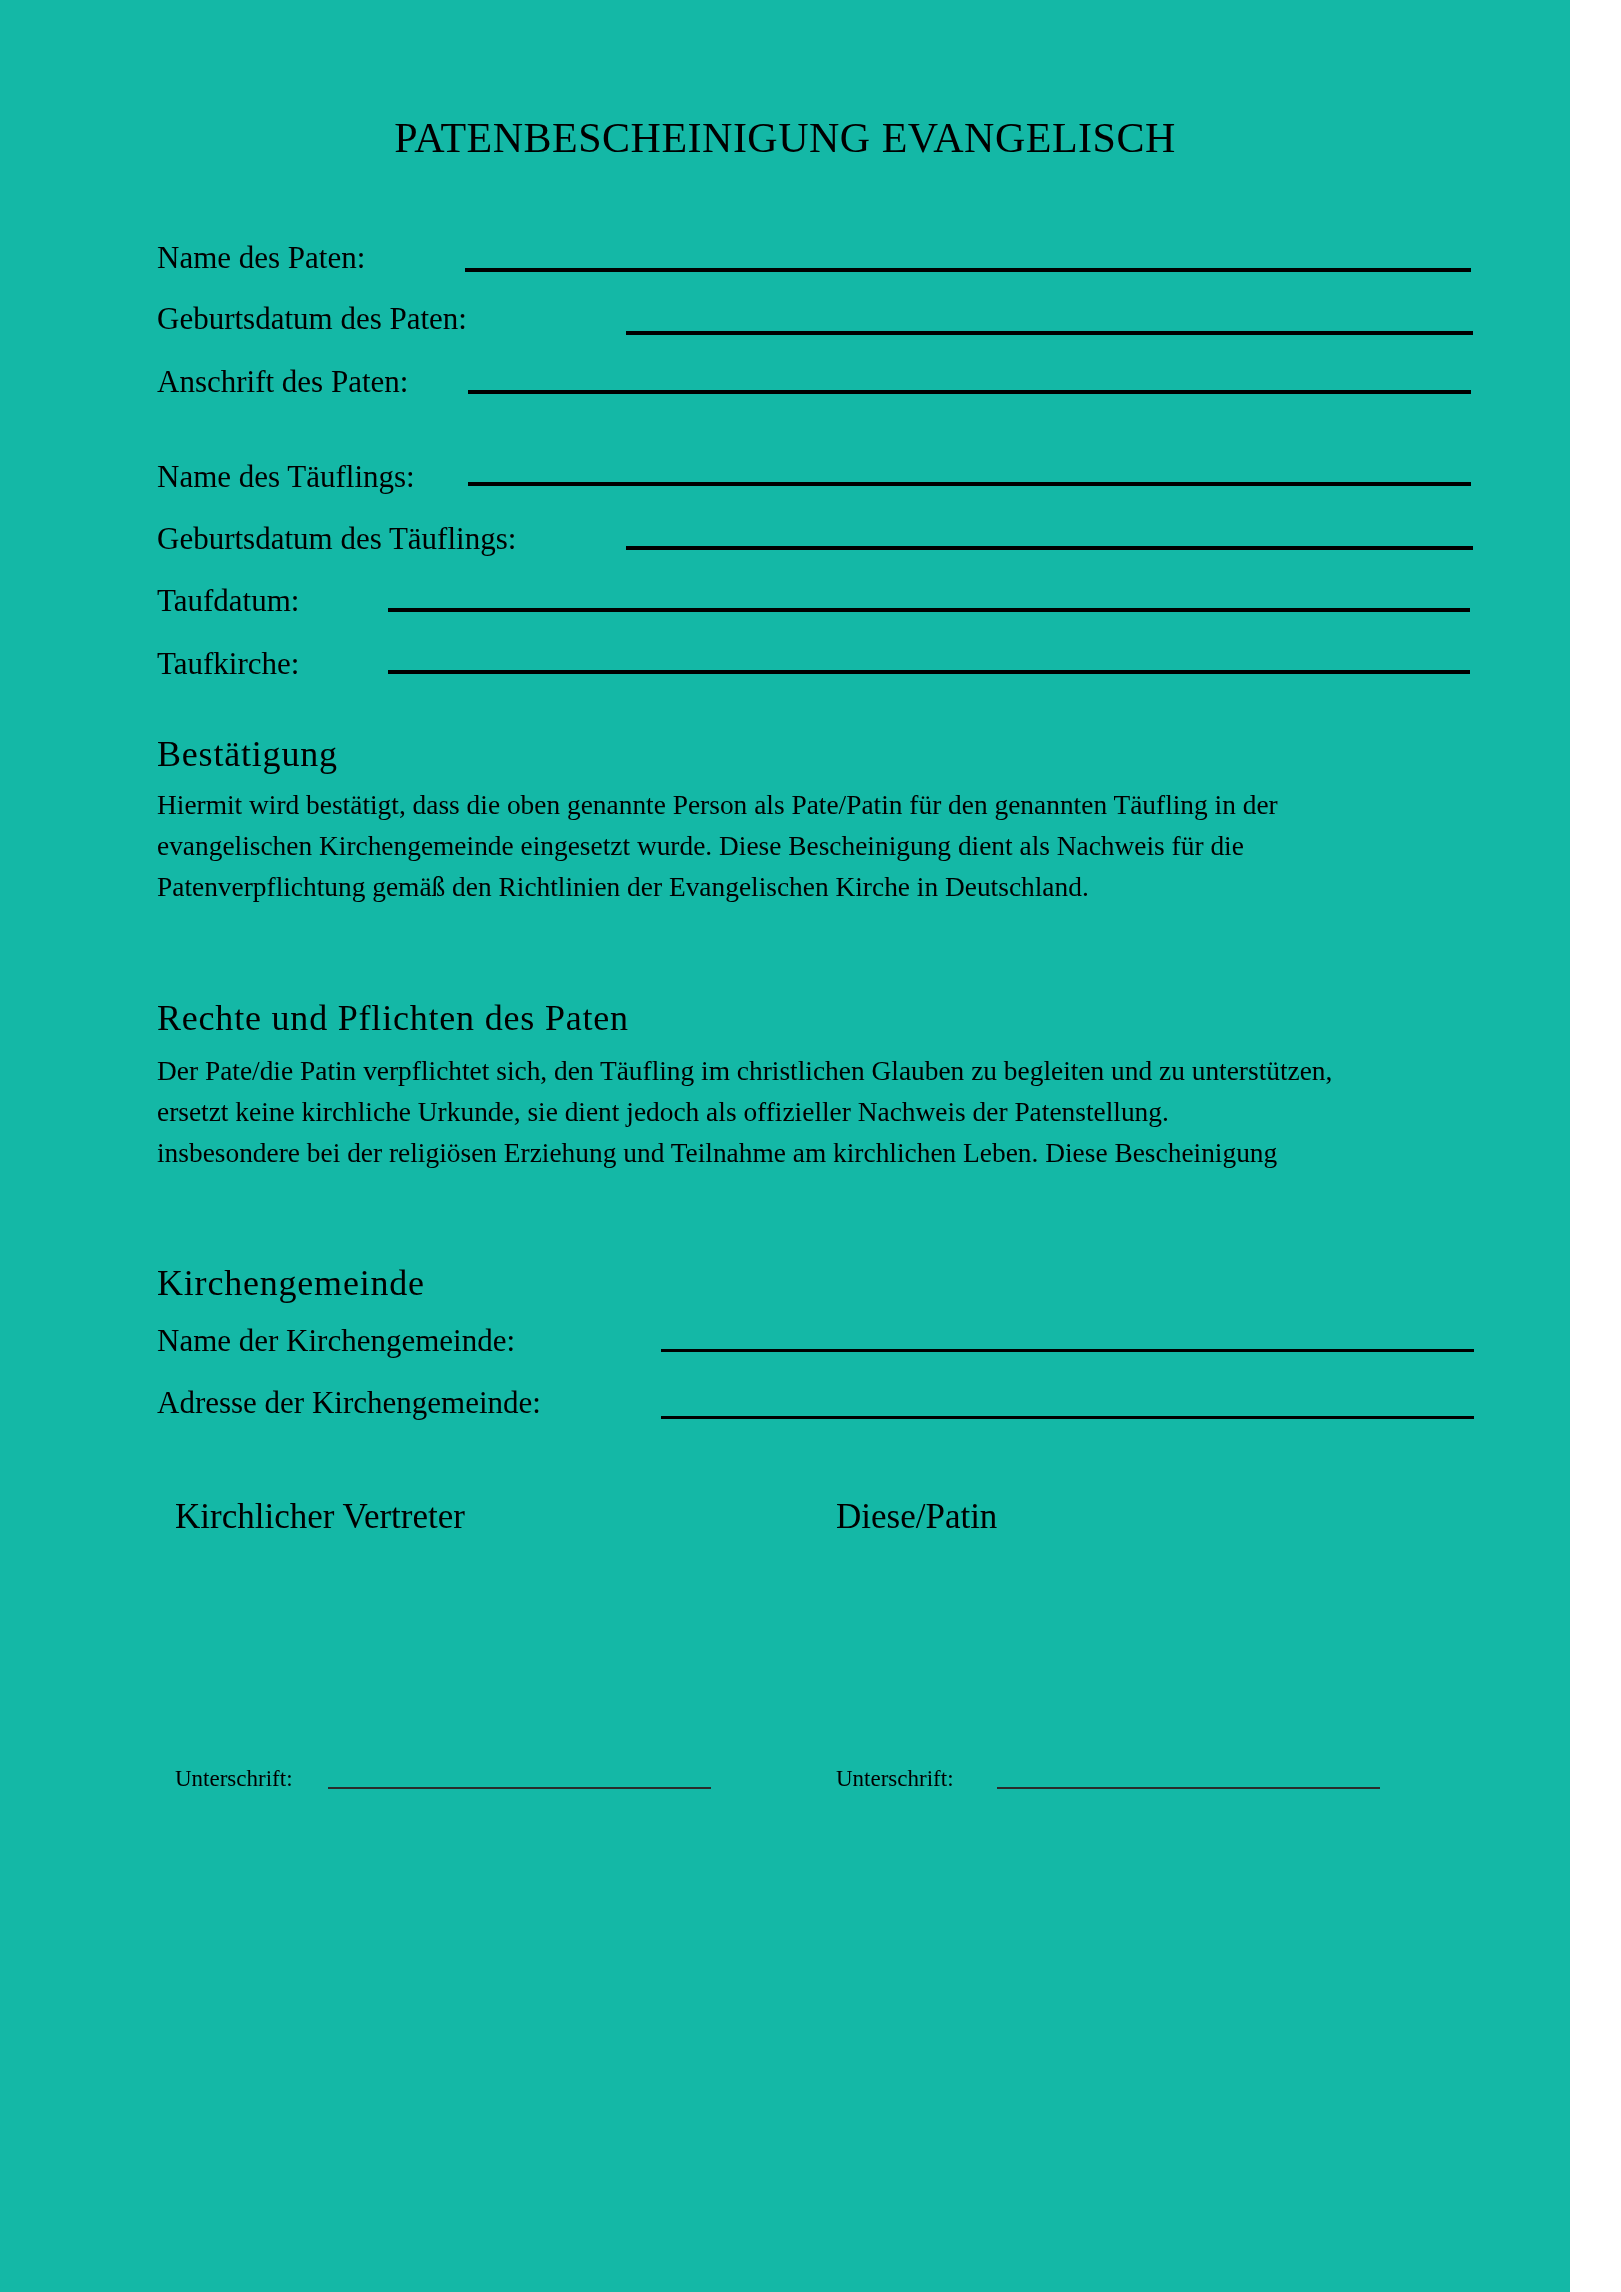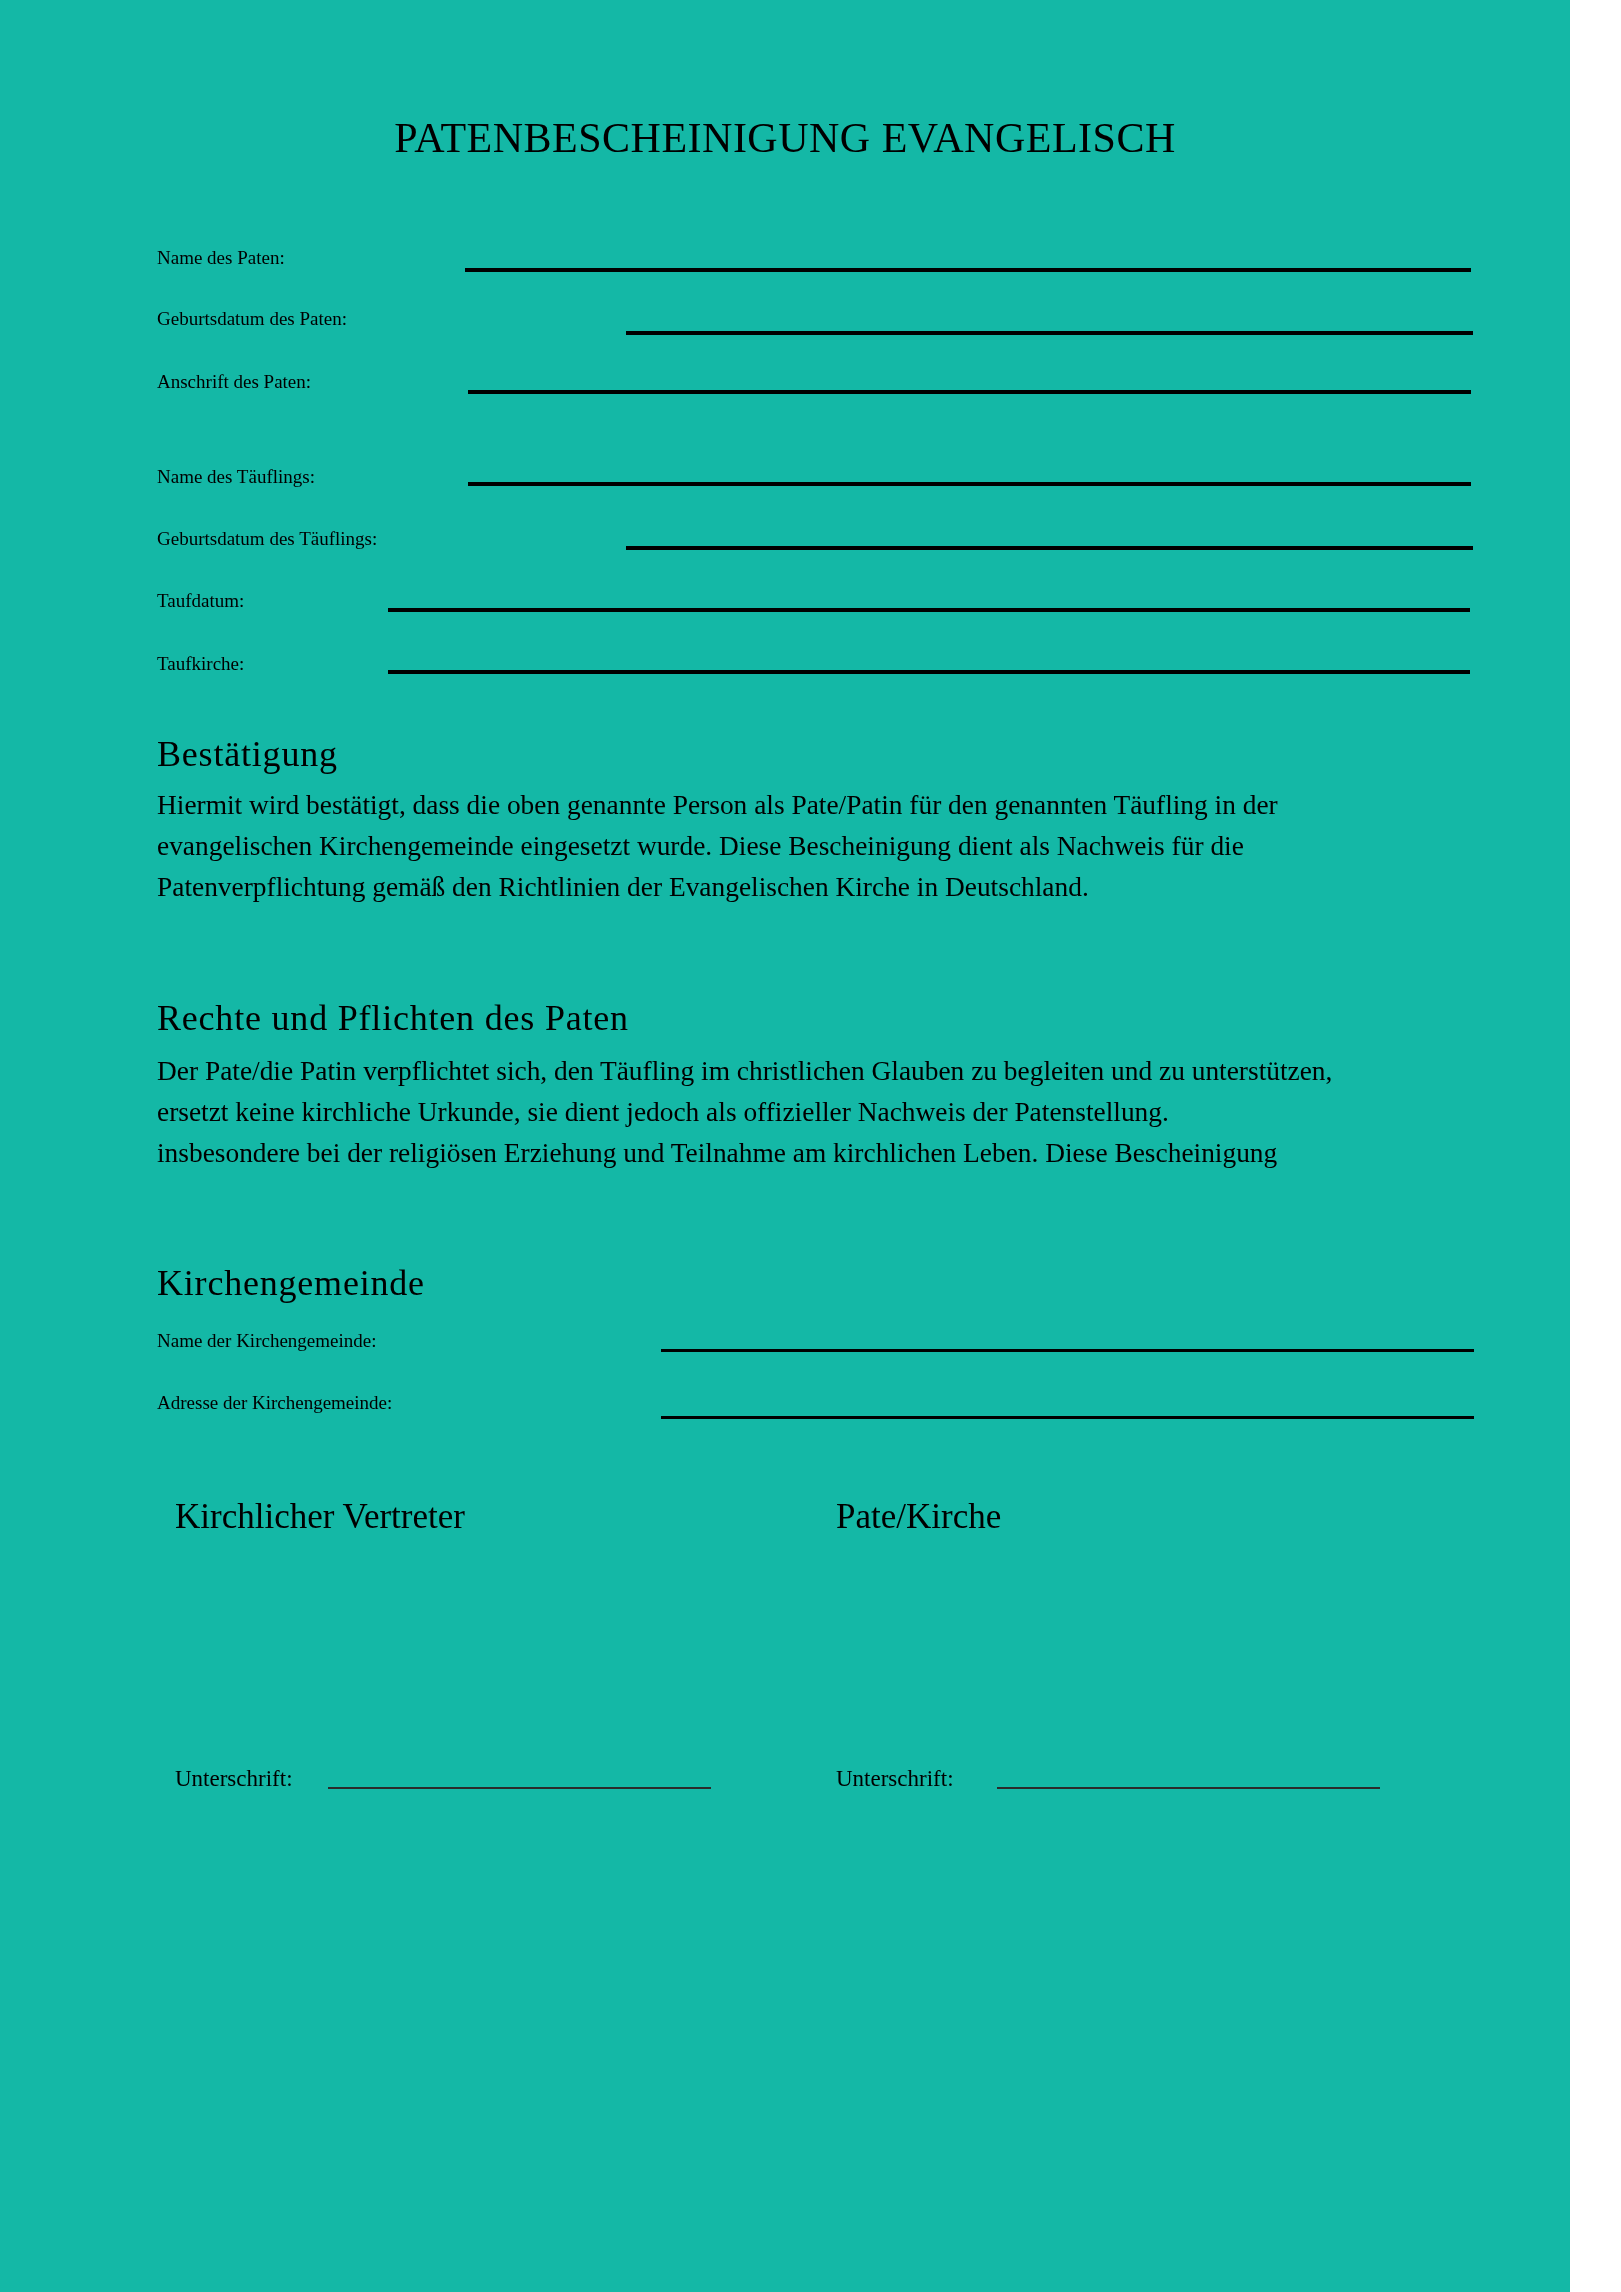--- a/index.html
+++ b/index.html
@@ -24,21 +24,21 @@
     width: 100%;
     text-align: center;
     font-size: 42px;
     font-weight: 400;
     letter-spacing: 0.5px;
     margin: 0;
   }
   .label {
     position: absolute;
     left: 157px;
-    font-size: 19px;
+    font-size: 31px;
     line-height: 33px;
     white-space: nowrap;
   }
   .heading {
     position: absolute;
     left: 157px;
     font-size: 36px;
     line-height: 33px;
     letter-spacing: 0.8px;
     white-space: nowrap;
@@ -124,21 +124,21 @@
 
   <div class="heading" style="top:1267px">Kirchengemeinde</div>
 
   <div class="label" style="top:1324px">Name der Kirchengemeinde:</div>
   <div class="fline thin" style="top:1349px;left:661px;width:813px"></div>
 
   <div class="label" style="top:1386px">Adresse der Kirchengemeinde:</div>
   <div class="fline thin" style="top:1416px;left:661px;width:813px"></div>
 
   <div class="sig-role" style="top:1500px;left:175px">Kirchlicher Vertreter</div>
-  <div class="sig-role" style="top:1500px;left:836px">Pate/Kirche</div>
+  <div class="sig-role" style="top:1500px;left:836px">Diese/Patin</div>
 
   <div class="sig-label" style="top:1762px;left:175px">Unterschrift:</div>
   <div class="sig-line" style="top:1787px;left:328px;width:383px"></div>
 
   <div class="sig-label" style="top:1762px;left:836px">Unterschrift:</div>
   <div class="sig-line" style="top:1787px;left:997px;width:383px"></div>
 
 </div>
 
 

